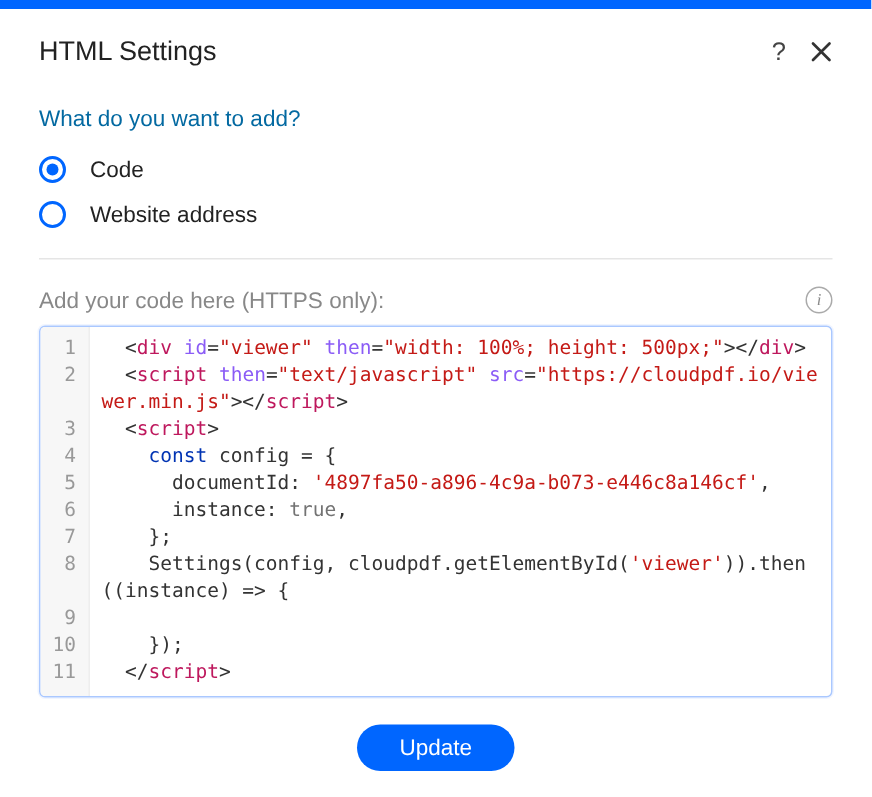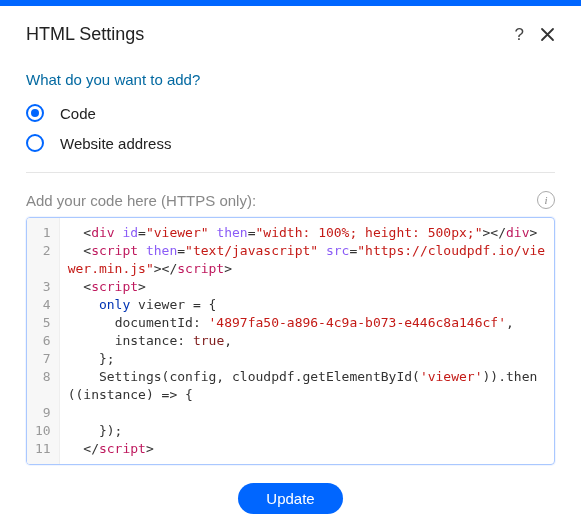--- a/index.html
+++ b/index.html
@@ -21,21 +21,21 @@
 .code-label{font-size:15px;color:#888}
 .info-icon{width:18px;height:18px;border:1.5px solid #aaa;border-radius:50%;display:flex;align-items:center;justify-content:center;font-size:11px;font-family:Georgia,serif;font-style:italic;color:#888;cursor:pointer}
 .editor{border:1px solid #aac8ff;border-radius:4px;display:flex;font-family:Menlo,Monaco,Consolas,monospace;font-size:13px;line-height:18px;overflow:hidden;box-shadow:0 0 0 1px rgba(0,80,255,0.06)}
 .gutter{background:#f7f7f7;border-right:1px solid #eee;padding:6px 6px;text-align:right;color:#999;min-width:28px;user-select:none}
 .gutter div{padding:0 2px}
 .code{padding:6px 8px;white-space:pre-wrap;word-break:break-all;flex:1;color:#333}
 .t-tag{color:#be185d}
 .t-attr{color:#8b5cf6}
 .t-str{color:#c41a16}
 .t-kw{color:#0033b3}
-.t-bool{color:#7f1d1d}
+.t-bool{color:#737373}
 .footer{display:flex;justify-content:center;margin-top:18px}
 .update-btn{background:#0066ff;color:#fff;border:none;border-radius:18px;padding:7px 28px;font-size:15px;cursor:pointer}
 </style>
 </head>
 <body>
 
 <div class="topbar"></div>
 
 <div class="modal">
 
@@ -87,21 +87,21 @@
       <div>7</div>
       <div>8</div>
       <div style="height:18px"></div>
       <div>9</div>
       <div>10</div>
       <div>11</div>
     </div>
     <div class="code"><span>  &lt;</span><span class="t-tag">div</span><span> </span><span class="t-attr">id</span><span>=</span><span class="t-str">"viewer"</span><span> </span><span class="t-attr">then</span><span>=</span><span class="t-str">"width: 100%; height: 500px;"</span><span>&gt;&lt;/</span><span class="t-tag">div</span><span>&gt;</span>
 <span>  &lt;</span><span class="t-tag">script</span><span> </span><span class="t-attr">then</span><span>=</span><span class="t-str">"text/javascript"</span><span> </span><span class="t-attr">src</span><span>=</span><span class="t-str">"https://cloudpdf.io</span><span class="t-str">/viewer.min.js"</span><span>&gt;&lt;/</span><span class="t-tag">script</span><span>&gt;</span>
 <span>  &lt;</span><span class="t-tag">script</span><span>&gt;</span>
-<span class="t-kw">    only</span><span> viewer = {</span>
+<span class="t-kw">    const</span><span> config = {</span>
 <span>      documentId: </span><span class="t-str">'4897fa50-a896-4c9a-b073-e446c8a146cf'</span><span>,</span>
 <span>      instance: </span><span class="t-bool">true</span><span>,</span>
 <span>    };</span>
 <span>    Settings(config, </span><span>cloudpdf.getElementById(</span><span class="t-str">'viewer'</span><span>)).then((instance) =&gt; {</span>
 <span></span>
 <span>    });</span>
 <span>  &lt;/</span><span class="t-tag">script</span><span>&gt;</span></div>
   </div>
 
   <div class="footer">

